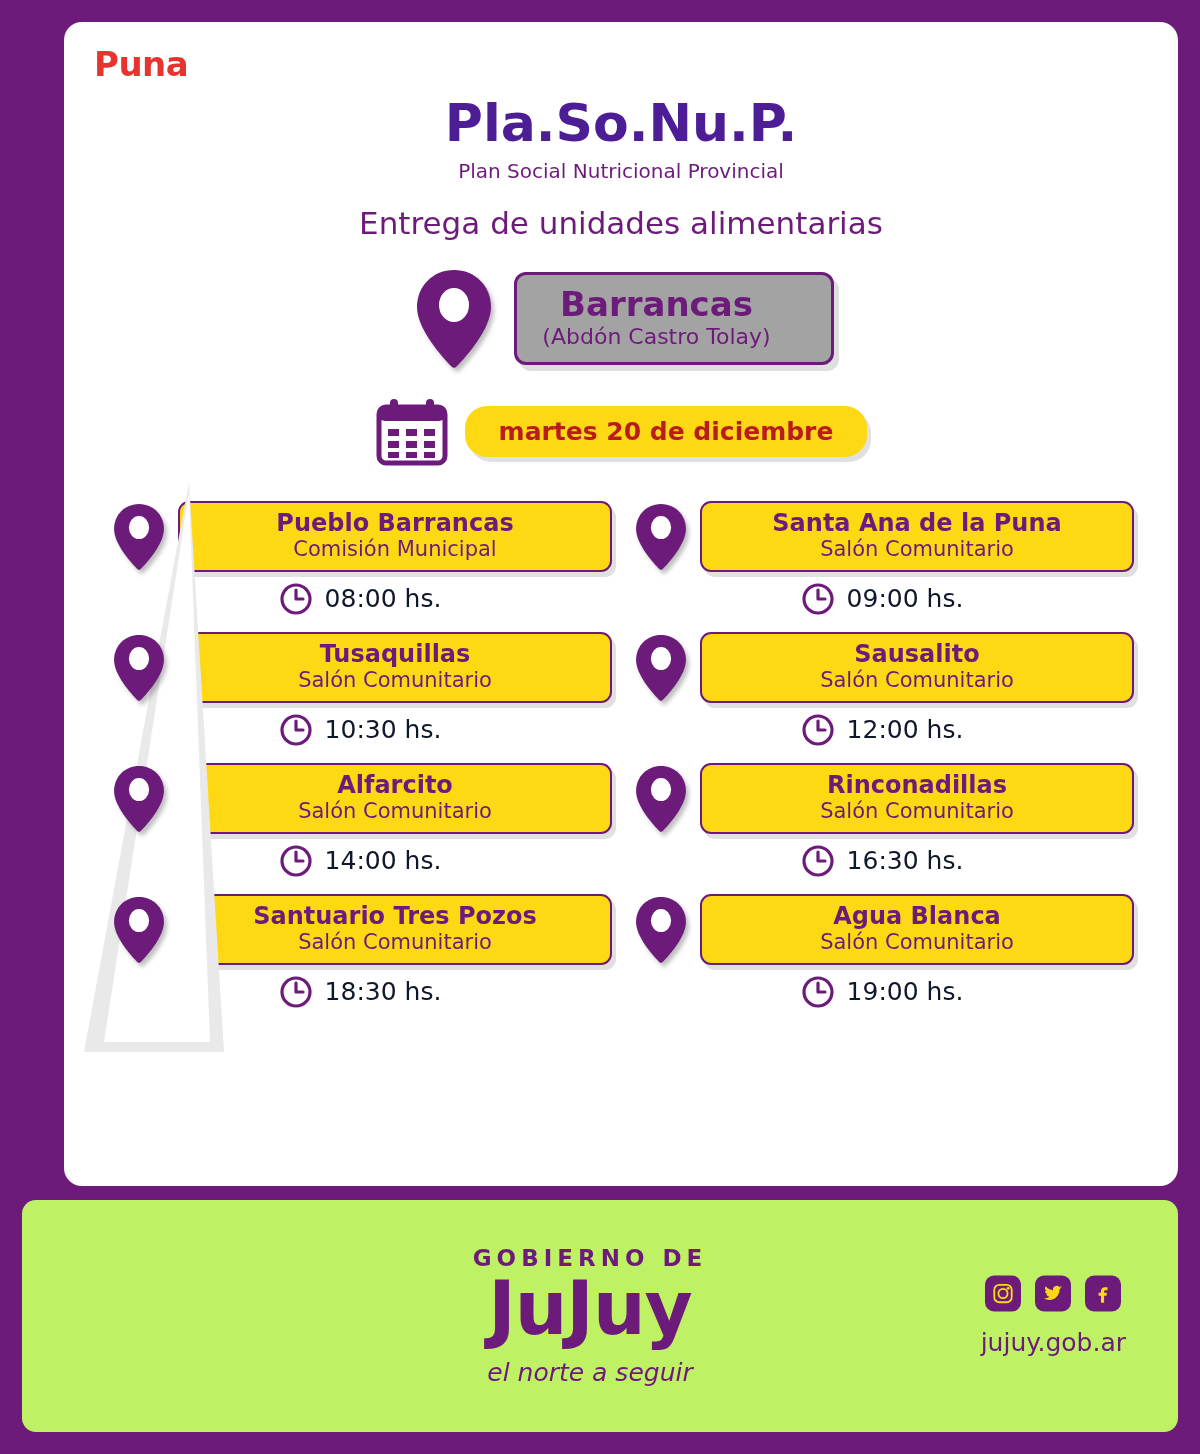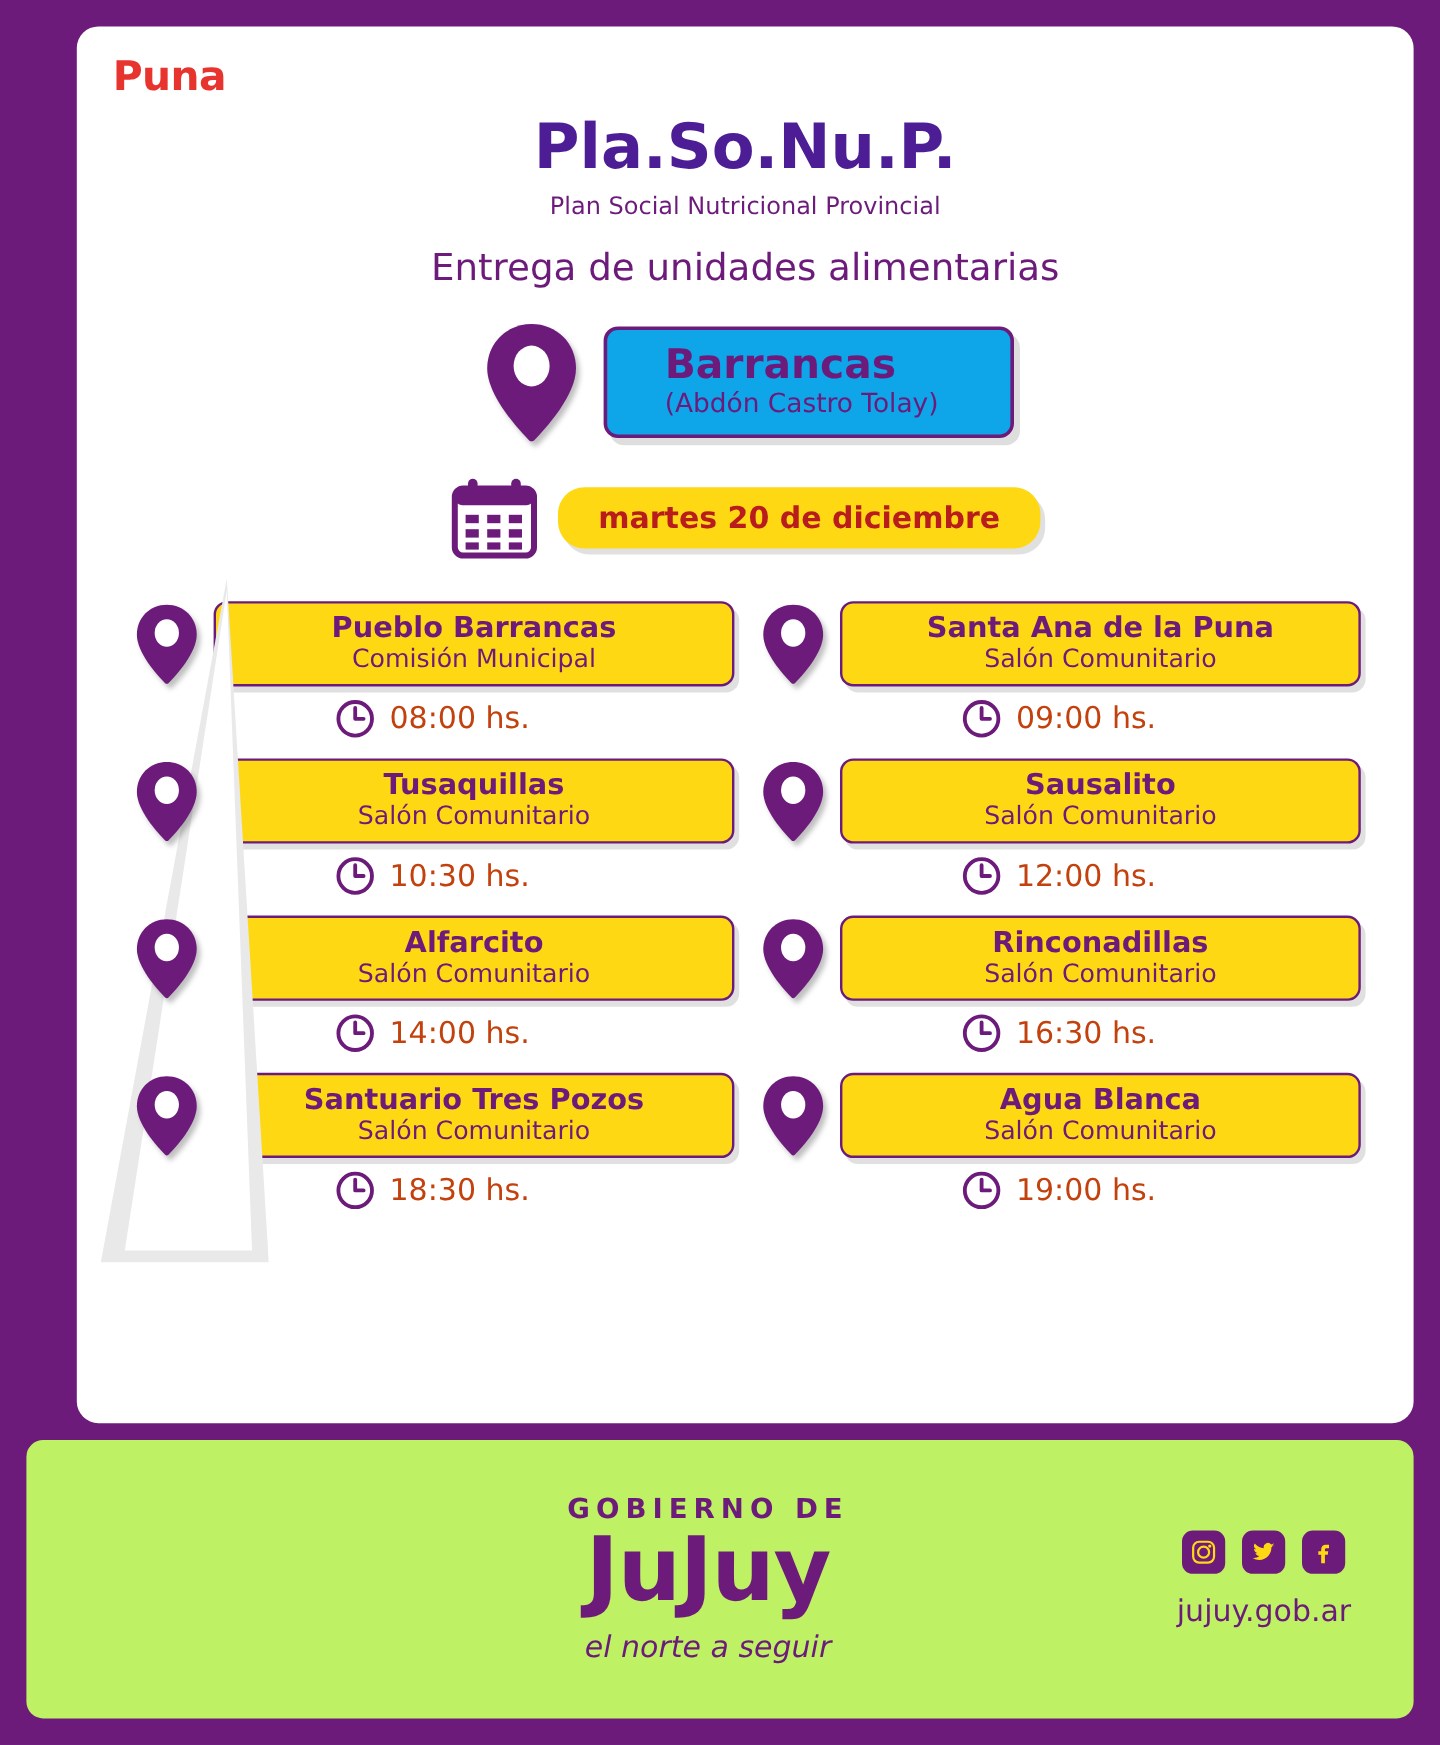--- a/index.html
+++ b/index.html
@@ -69,25 +69,25 @@
     align-items: center;
     justify-content: center;
     gap: 14px;
     margin-top: 26px;
   }
   .pin {
     flex: 0 0 auto;
     filter: drop-shadow(3px 4px 2px rgba(0,0,0,0.25));
   }
   .pill-main {
-    background: #0ea5e9;
+    background: #a3a3a3;
     border: 3px solid #6d1b7b;
     border-radius: 12px;
-    padding: 10px 60px 12px 48px;
-    text-align: left;
+    padding: 10px 60px 12px 25px;
+    text-align: center;
     box-shadow: 5px 6px 0 rgba(0,0,0,0.13);
   }
   .pill-main .l1 {
     color: #6d1b7b;
     font-size: 34px;
     font-weight: bold;
     line-height: 1.15;
   }
   .pill-main .l2 {
     color: #6d1b7b;
@@ -146,21 +146,21 @@
     line-height: 1.15;
   }
   .stop-time {
     display: flex;
     align-items: center;
     justify-content: center;
     gap: 12px;
     margin-top: 9px;
   }
   .stop-time .t {
-    color: #c2410c;
+    color: #0f172a;
     font-size: 25px;
     font-weight: 500;
   }
   
   .footer {
     margin-top: 14px;
     background: #bef264;
     border-radius: 14px;
     height: 232px;
     position: relative;

